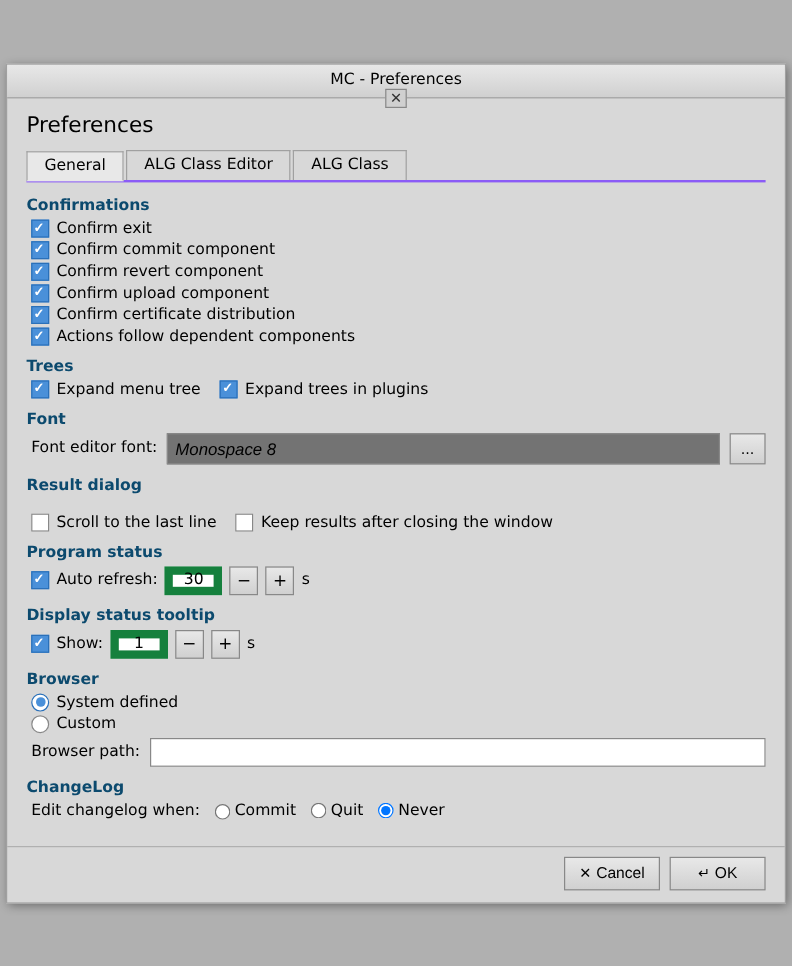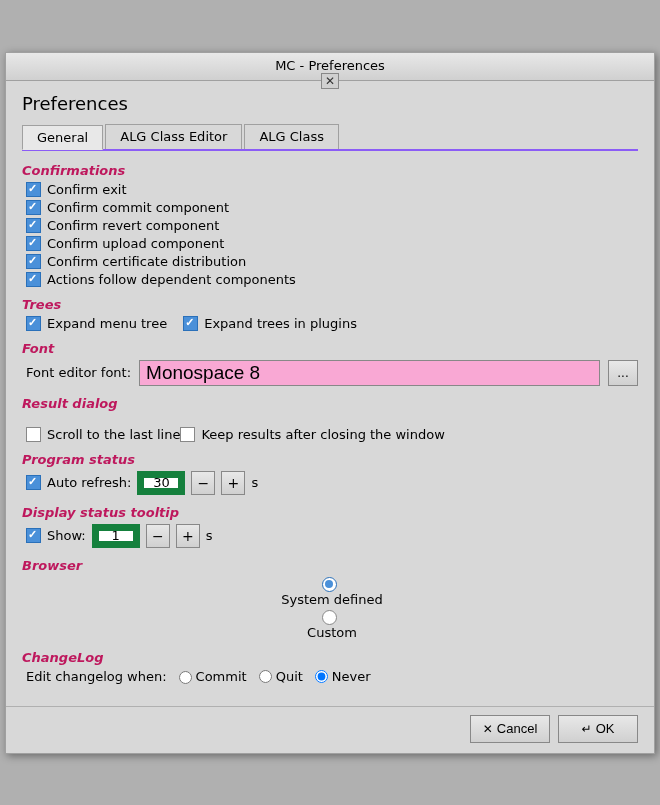--- a/index.html
+++ b/index.html
@@ -79,22 +79,21 @@
       font-weight: normal;
       position: relative;
       top: 1px;
       z-index: 1;
     }
     
     .section-label {
       font-weight: bold;
       font-size: 13px;
       margin-bottom: 4px;
-      color: #be185d;
-      font-style: italic;
+      color: #0c4a6e;
     }
     .section {
       margin-bottom: 10px;
     }
     
     .checkbox-row {
       display: flex;
       align-items: center;
       margin-bottom: 3px;
       margin-left: 4px;
@@ -146,39 +145,41 @@
     }
     .font-label {
       font-size: 13px;
       color: #000;
       flex-shrink: 0;
     }
     .font-input {
       flex: 1;
       height: 26px;
       border: 1px solid #888;
-      background: #f9a8d4;
+      background: #737373;
       padding: 2px 6px;
-      font-size: 19px;
+      font-size: 14px;
+      font-style: italic;
     }
     .font-btn {
       width: 30px;
       height: 26px;
       border: 1px solid #888;
       background: linear-gradient(to bottom, #e8e8e8, #d0d0d0);
       cursor: pointer;
       font-size: 12px;
       display: flex;
       align-items: center;
       justify-content: center;
     }
     
     .result-row {
       display: flex;
       align-items: center;
+      gap: 16px;
       margin-left: 4px;
       margin-top: 16px;
     }
     
     .spinbox-row {
       display: flex;
       align-items: center;
       margin-left: 4px;
       gap: 6px;
       margin-top: 2px;
@@ -208,21 +209,20 @@
     .unit-label {
       font-size: 13px;
       color: #000;
     }
     
     .radio-row {
       display: flex;
       align-items: center;
       margin-bottom: 3px;
       margin-left: 4px;
-      flex-direction: column;
     }
     .radio-row input[type="radio"] {
       appearance: none;
       -webkit-appearance: none;
       width: 15px;
       height: 15px;
       border: 1px solid #888;
       border-radius: 50%;
       background: white;
       margin-right: 6px;
@@ -431,20 +431,24 @@
     <div class="section">
       <div class="section-label">Browser</div>
       <div class="radio-row">
         <input type="radio" name="browser" checked="" style="">
         <span class="radio-label">System defined</span>
       </div>
       <div class="radio-row">
         <input type="radio" name="browser" style="">
         <span class="radio-label">Custom</span>
       </div>
+      <div class="browser-path-row">
+        <span class="browser-path-label">Browser path:</span>
+        <input type="text" class="browser-path-input" style="">
+      </div>
     </div>
 
     <div class="section">
       <div class="section-label">ChangeLog</div>
       <div class="changelog-row">
         <span class="changelog-label">Edit changelog when:</span>
         <div style="display:flex;align-items:flex-end;gap:4px;">
           <input type="radio" name="changelog" style="">
           <span class="radio-label">Commit</span>
         </div>

